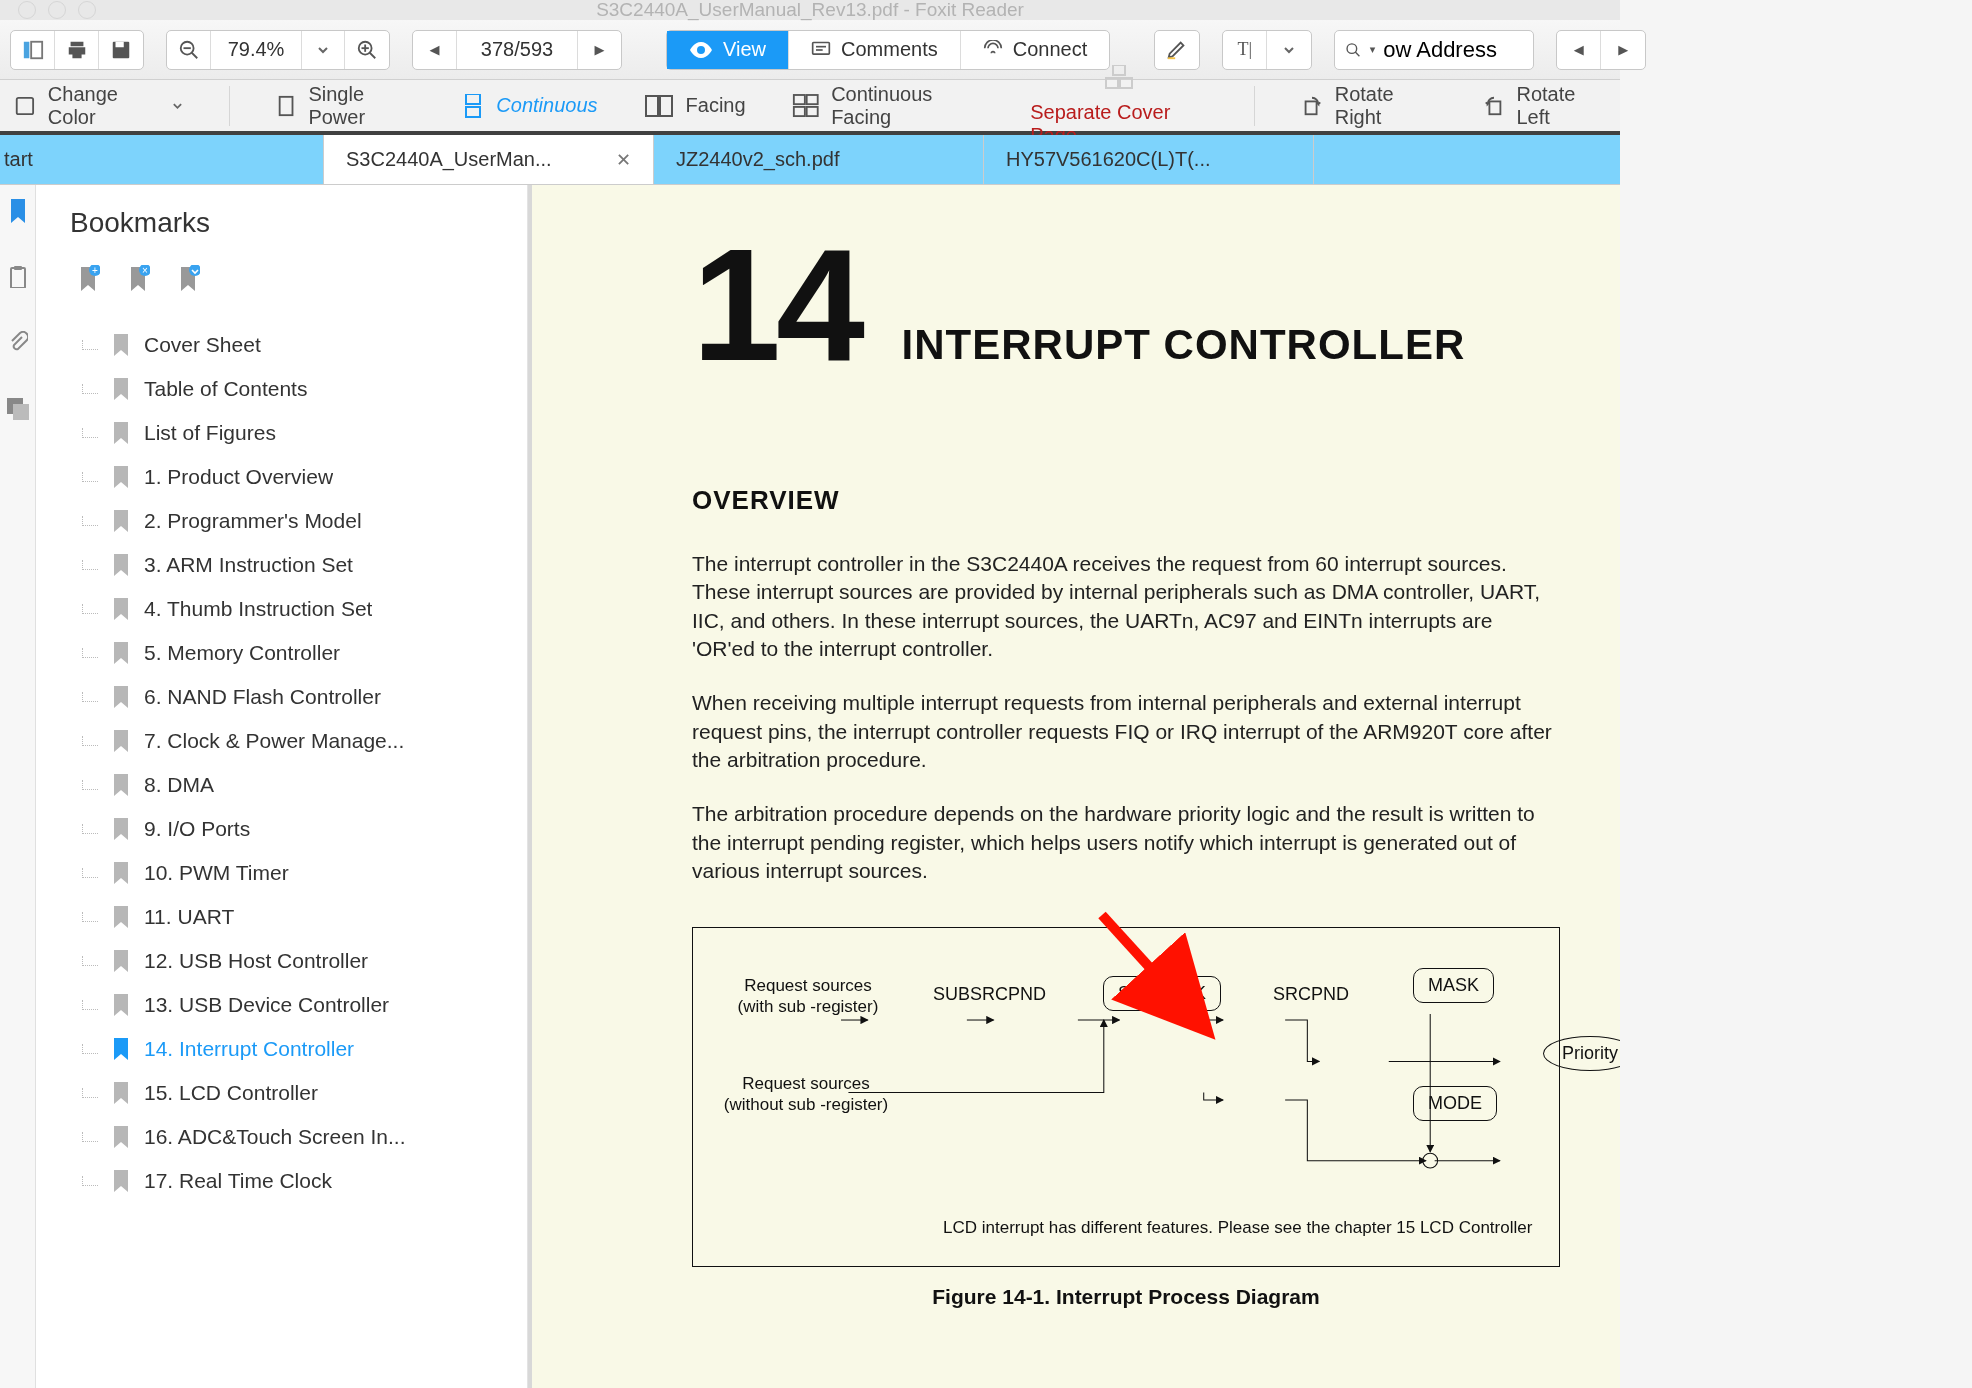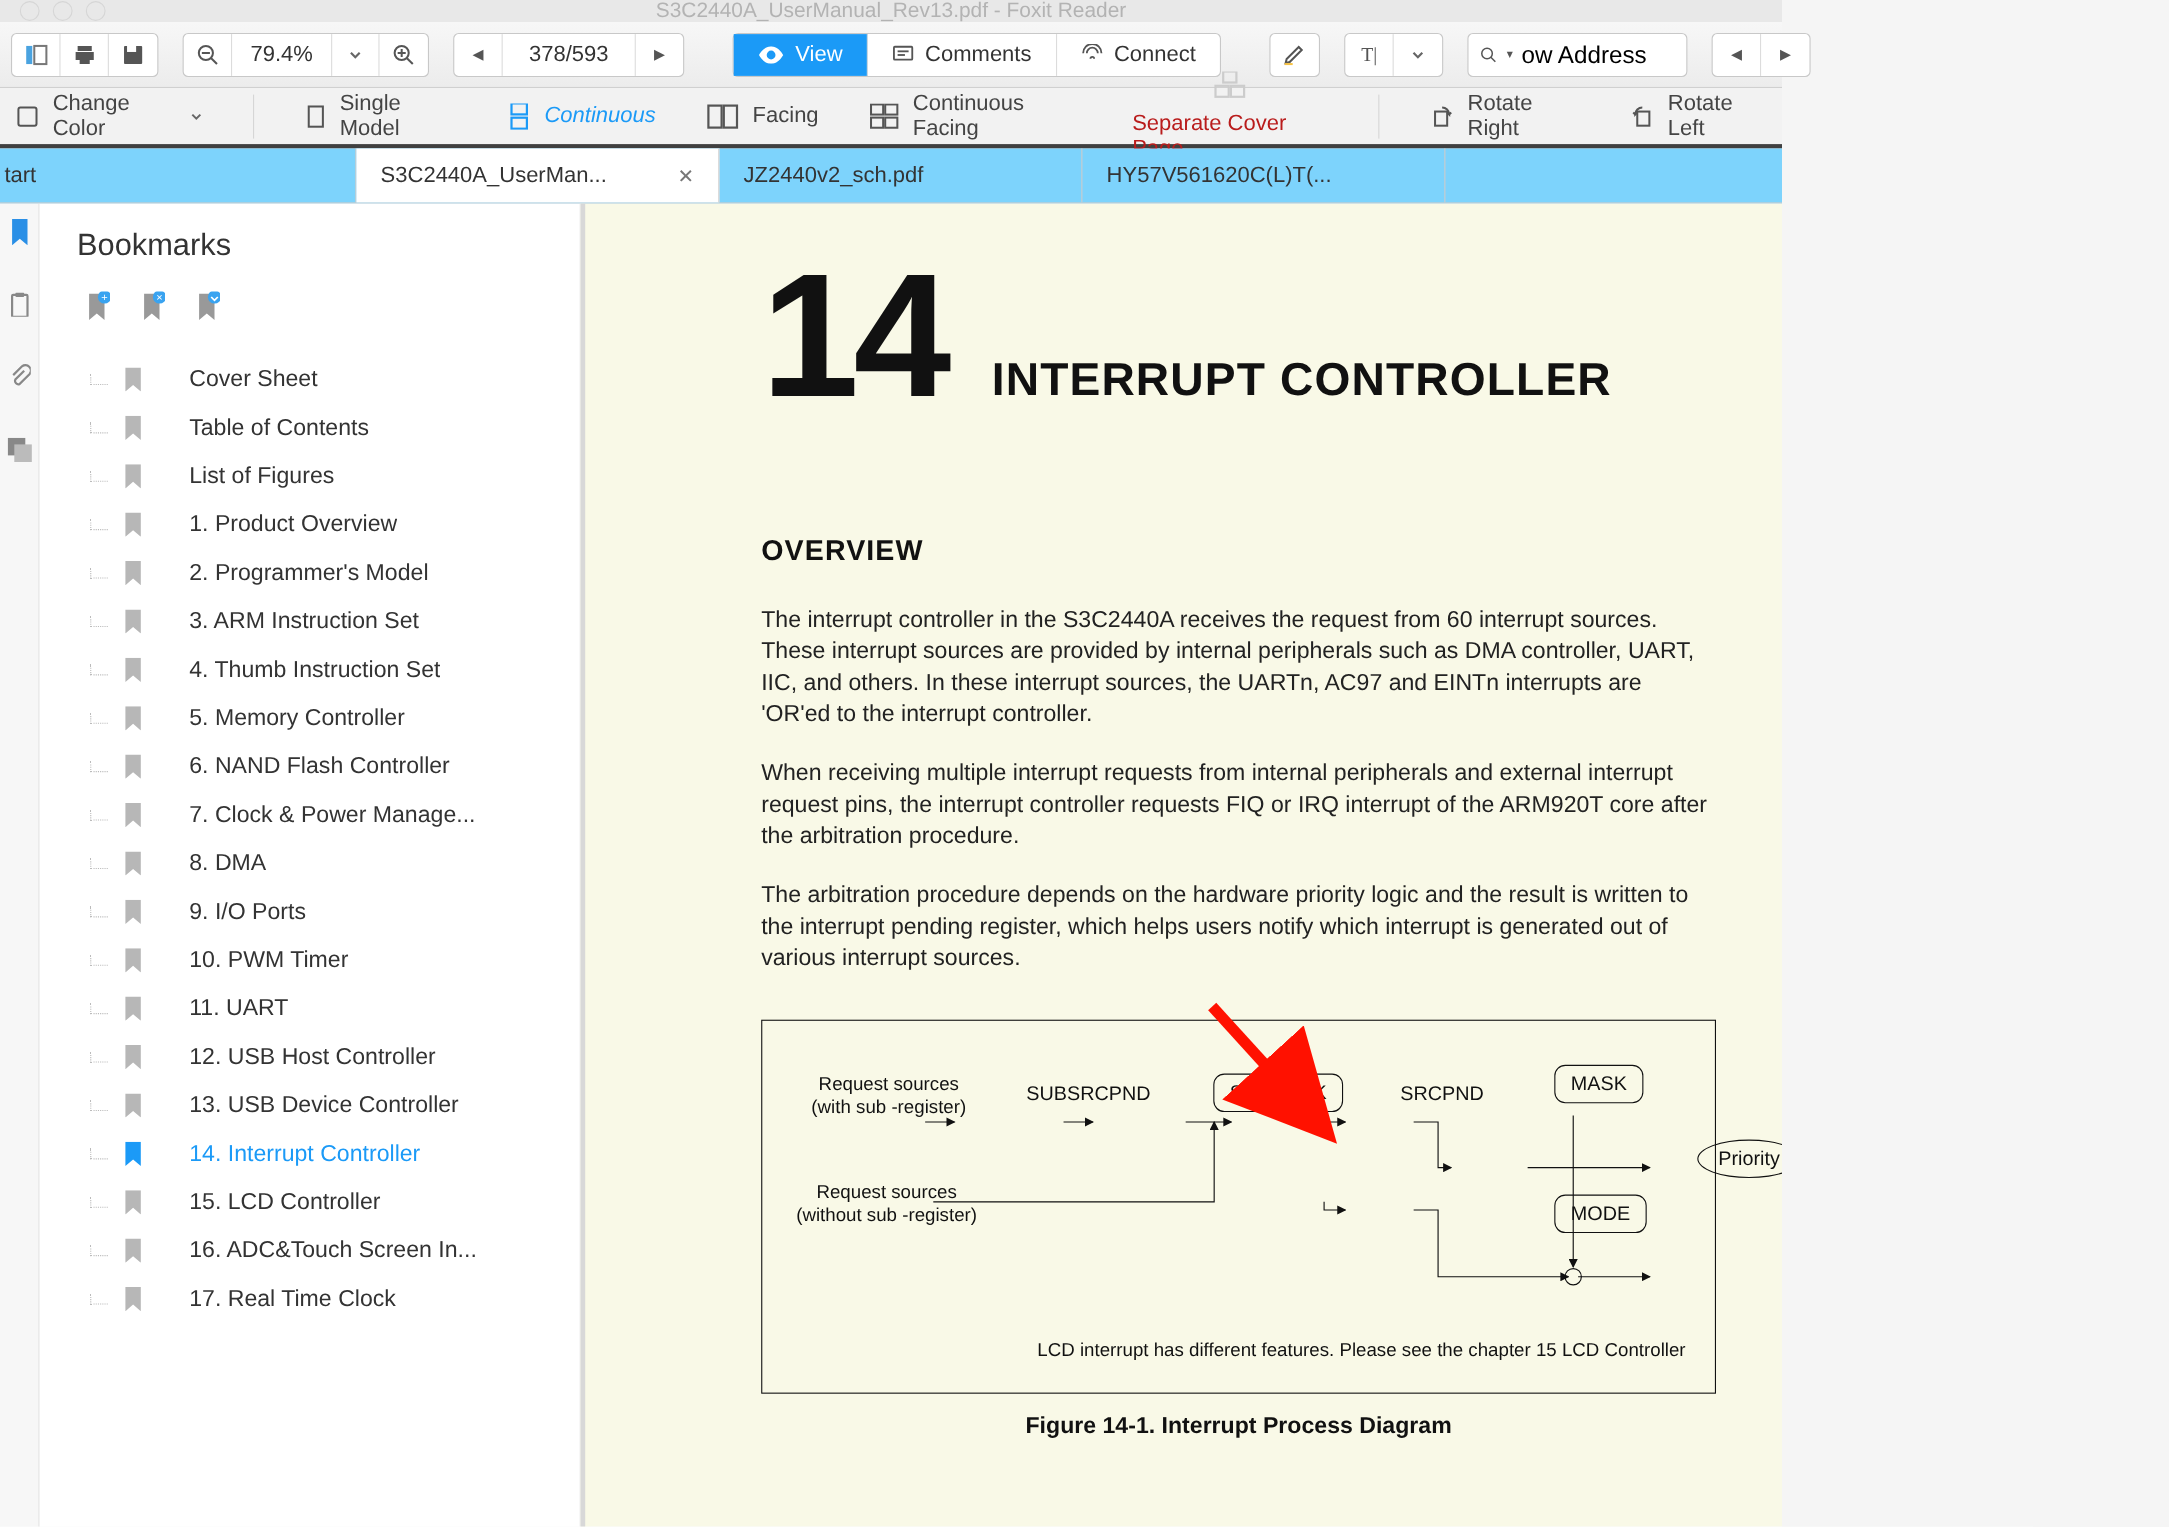--- a/index.html
+++ b/index.html
@@ -37,21 +37,21 @@
 .bm-title { font-size: 28px; font-weight: 400; color: #333; margin-bottom: 26px; }
 .bm-tools { display: flex; gap: 28px; margin-bottom: 30px; padding-left: 8px; }
 .bm-tool { color: #888; position: relative; }
 .bm-tool svg { display:block; }
 .bm-list { flex: 1; overflow-y: auto; }
 .bm-item { display: flex; align-items: center; gap: 14px; padding: 10px 6px; font-size: 21px; color: #333; }
 .bm-item.selected { color: #1b9af7; }
 .bm-marker { color: #b7b7b7; flex-shrink: 0; }
 .bm-item.selected .bm-marker { color: #1b9af7; }
 .bm-tree-line { width: 16px; height: 10px; border-left: 1px dotted #bbb; border-bottom: 1px dotted #bbb; flex-shrink: 0; margin-left: 6px; }
-.bm-text { white-space: nowrap; overflow: hidden; text-overflow: ellipsis; margin-left: 28px; }
+.bm-text { white-space: nowrap; overflow: hidden; text-overflow: ellipsis; }
 .page-area { flex: 1; background: #f9f9e7; position: relative; overflow: hidden; border-left: 4px solid #d8d8d8; }
 .page { padding: 40px 60px 40px 160px; font-family: Arial, Helvetica, sans-serif; color: #111; }
 .chapnum { font-size: 160px; font-weight: 700; letter-spacing: -5px; display: inline-block; vertical-align: bottom; line-height: 1; }
 .chaptitle { font-size: 42px; font-weight: 700; letter-spacing: 1px; display: inline-block; margin-left: 38px; vertical-align: bottom; position: relative; top: -16px; }
 .ov { font-size: 26px; font-weight: 700; letter-spacing: 1px; margin-top: 100px; margin-bottom: 34px; }
 .para { font-size: 21px; line-height: 1.35; color: #222; margin-bottom: 26px; max-width: 1160px; }
 .figbox { border: 1.5px solid #111; margin-top: 42px; padding: 34px 28px 24px 28px; max-width: 1170px; position: relative; height: 340px; }
 .figcap { text-align: center; font-size: 21px; font-weight: 700; margin-top: 18px; }
 .arrow-overlay { position: absolute; left: 560px; top: 720px; pointer-events: none; }
 .diagram-node { position: absolute; font-size: 18px; }
@@ -185,21 +185,21 @@
       <span>Change Color</span>
       <svg width="12" height="12" viewBox="0 0 12 12">
           <path d="M2 4l4 4 4-4" fill="none" stroke="#666" stroke-width="2"></path>
         </svg>
     </div>
     <div class="sep"></div>
     <div class="t2-item">
       <svg width="22" height="24" viewBox="0 0 22 24" fill="none" stroke="#555" stroke-width="2">
           <rect x="4" y="2" width="14" height="20"></rect>
         </svg>
-      <span>Single Model</span>
+      <span>Single Power</span>
     </div>
     <div class="t2-item active">
       <svg width="22" height="24" viewBox="0 0 22 24" fill="none" stroke="#1b9af7" stroke-width="2">
           <rect x="4" y="0" width="14" height="10"></rect>
           <rect x="4" y="13" width="14" height="10"></rect>
         </svg>
       <span>Continuous</span>
     </div>
     <div class="t2-item">
       <svg width="30" height="24" viewBox="0 0 30 24" fill="none" stroke="#555" stroke-width="2">

